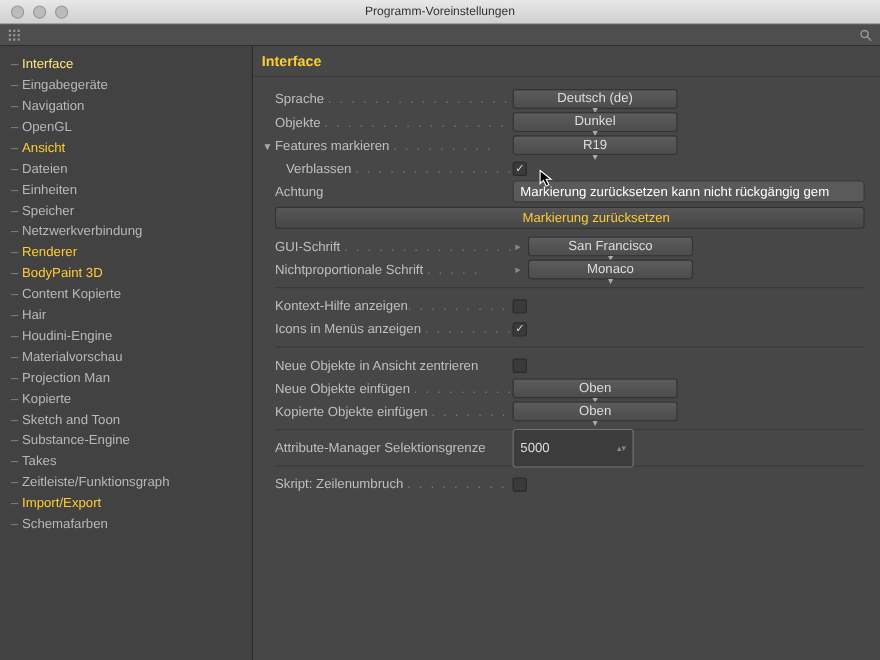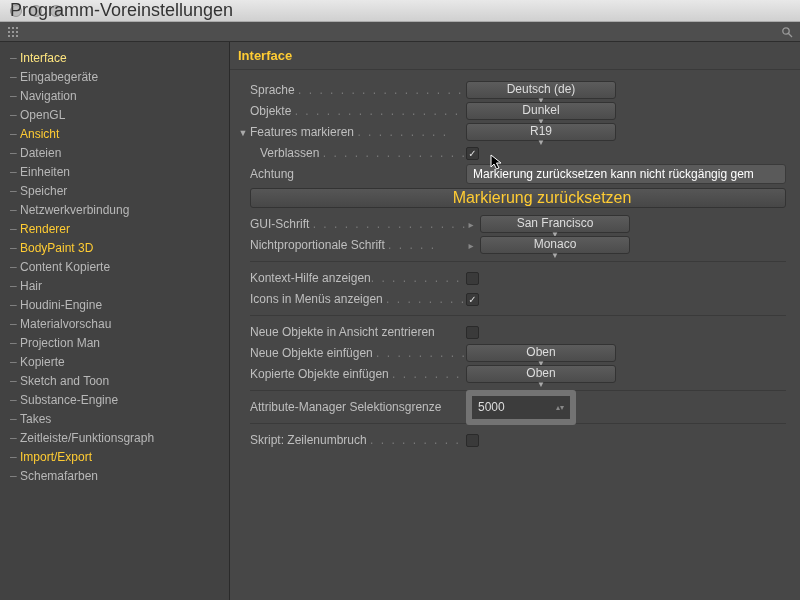--- a/index.html
+++ b/index.html
@@ -1,21 +1,21 @@
 <!DOCTYPE html>
 <html><head>
 <meta charset="utf-8">
 <style>
 * { margin: 0; padding: 0; box-sizing: border-box; font-family: -apple-system, "Helvetica Neue", Arial, sans-serif; }
 html, body { width: 800px; height: 600px; overflow: hidden; background: #4a4a4a; color: #b8b8b8; font-size: 12px; }
 
 .titlebar { height: 22px; background: linear-gradient(#e8e8e8, #d0d0d0); display: flex; align-items: center; border-bottom: 1px solid #aaa; position: relative; }
 .traffic { display: flex; gap: 8px; padding-left: 10px; }
 .tl-btn { width: 12px; height: 12px; border-radius: 50%; background: #bbb; border: 1px solid #999; }
-.titlebar .title { position: absolute; left: 10px; right: 0; text-align: left; color: #333; font-size: 18px; pointer-events: none; }
+.titlebar .title { position: absolute; left: 0; right: 0; text-align: center; color: #333; font-size: 11px; pointer-events: none; }
 
 .toolbar { height: 20px; background: #4e4e4e; border-bottom: 1px solid #2d2d2d; display: flex; align-items: center; justify-content: space-between; padding: 0 6px; }
 .tbicon { width: 14px; height: 14px; display: flex; align-items: center; justify-content: center; color: #999; }
 .tbicon svg { width: 12px; height: 12px; }
 
 .body { display: flex; height: calc(600px - 22px - 20px); }
 .sidebar { width: 230px; background: #424242; border-right: 1px solid #2a2a2a; padding-top: 6px; overflow: hidden; }
 .sb-item { display: flex; align-items: center; height: 19px; padding-left: 10px; cursor: default; }
 .sb-dash { display: inline-block; width: 10px; color: #888; }
 .sb-label.hl { color: #ffcc33; }
@@ -29,29 +29,29 @@
 .row.indent1 .label { padding-left: 24px; }
 .row .expander { width: 14px; display: inline-flex; justify-content: center; color: #aaa; font-size: 9px; }
 .label { width: 230px; color: #bfbfbf; white-space: nowrap; overflow: hidden; position: relative; padding-left: 14px; }
 .label::after { content: ""; }
 .dots { color: #7a7a7a; letter-spacing: 2px; }
 .ctrl { flex: 1; display: flex; align-items: center; }
 
 .dropdown { width: 150px; height: 18px; background: linear-gradient(#5c5c5c, #4c4c4c); border: 1px solid #333; border-radius: 3px; display: flex; align-items: center; padding: 0 6px; color: #ddd; justify-content: space-between; flex-direction: column; }
 .dropdown .dd-arrow { font-size: 8px; color: #aaa; }
 
-.numfield { width: 110px; height: 35px; background: #3c3c3c; border: 6px solid #737373; border-radius: 3px; display: flex; align-items: center; padding: 0 6px; color: #ddd; justify-content: space-between; }
+.numfield { width: 110px; height: 35px; background: #3c3c3c; border: 1px solid #737373; border-radius: 3px; display: flex; align-items: center; padding: 0 6px; color: #ddd; justify-content: space-between; }
 .numfield .spin { font-size: 8px; color: #888; }
 
 .readbox { flex: 1; height: 20px; background: #5a5a5a; border: 1px solid #3a3a3a; border-radius: 3px; padding: 0 6px; color: #ffffff; white-space: nowrap; overflow: hidden; display: flex; align-items: center; }
 
 .checkbox { width: 13px; height: 13px; background: #3a3a3a; border: 1px solid #2a2a2a; border-radius: 2px; display: flex; align-items: center; justify-content: center; color: #ddd; font-size: 10px; }
 .checkbox.checked::after { content: "✓"; }
 
-.widebtn { margin: 4px 0 6px 14px; height: 20px; background: linear-gradient(#565656, #474747); border: 1px solid #333; border-radius: 3px; display: flex; align-items: center; justify-content: center; color: #ffcc33; font-size: 16px; padding-left: 48px; }
+.widebtn { margin: 4px 0 6px 14px; height: 20px; background: linear-gradient(#565656, #474747); border: 1px solid #333; border-radius: 3px; display: flex; align-items: center; justify-content: center; color: #ffcc33; font-size: 12px; padding-left: 48px; }
 
 .sep { height: 1px; background: #3a3a3a; margin: 6px 0 6px 14px; }
 
 .linkarrow { width: 10px; color: #888; font-size: 10px; text-align: center; margin-right: 4px; }
 
 .cursor { position: absolute; left: 490px; top: 154px; pointer-events: none; }
 .cursor svg { width: 14px; height: 18px; }
 </style>
 </head>
 <body>

